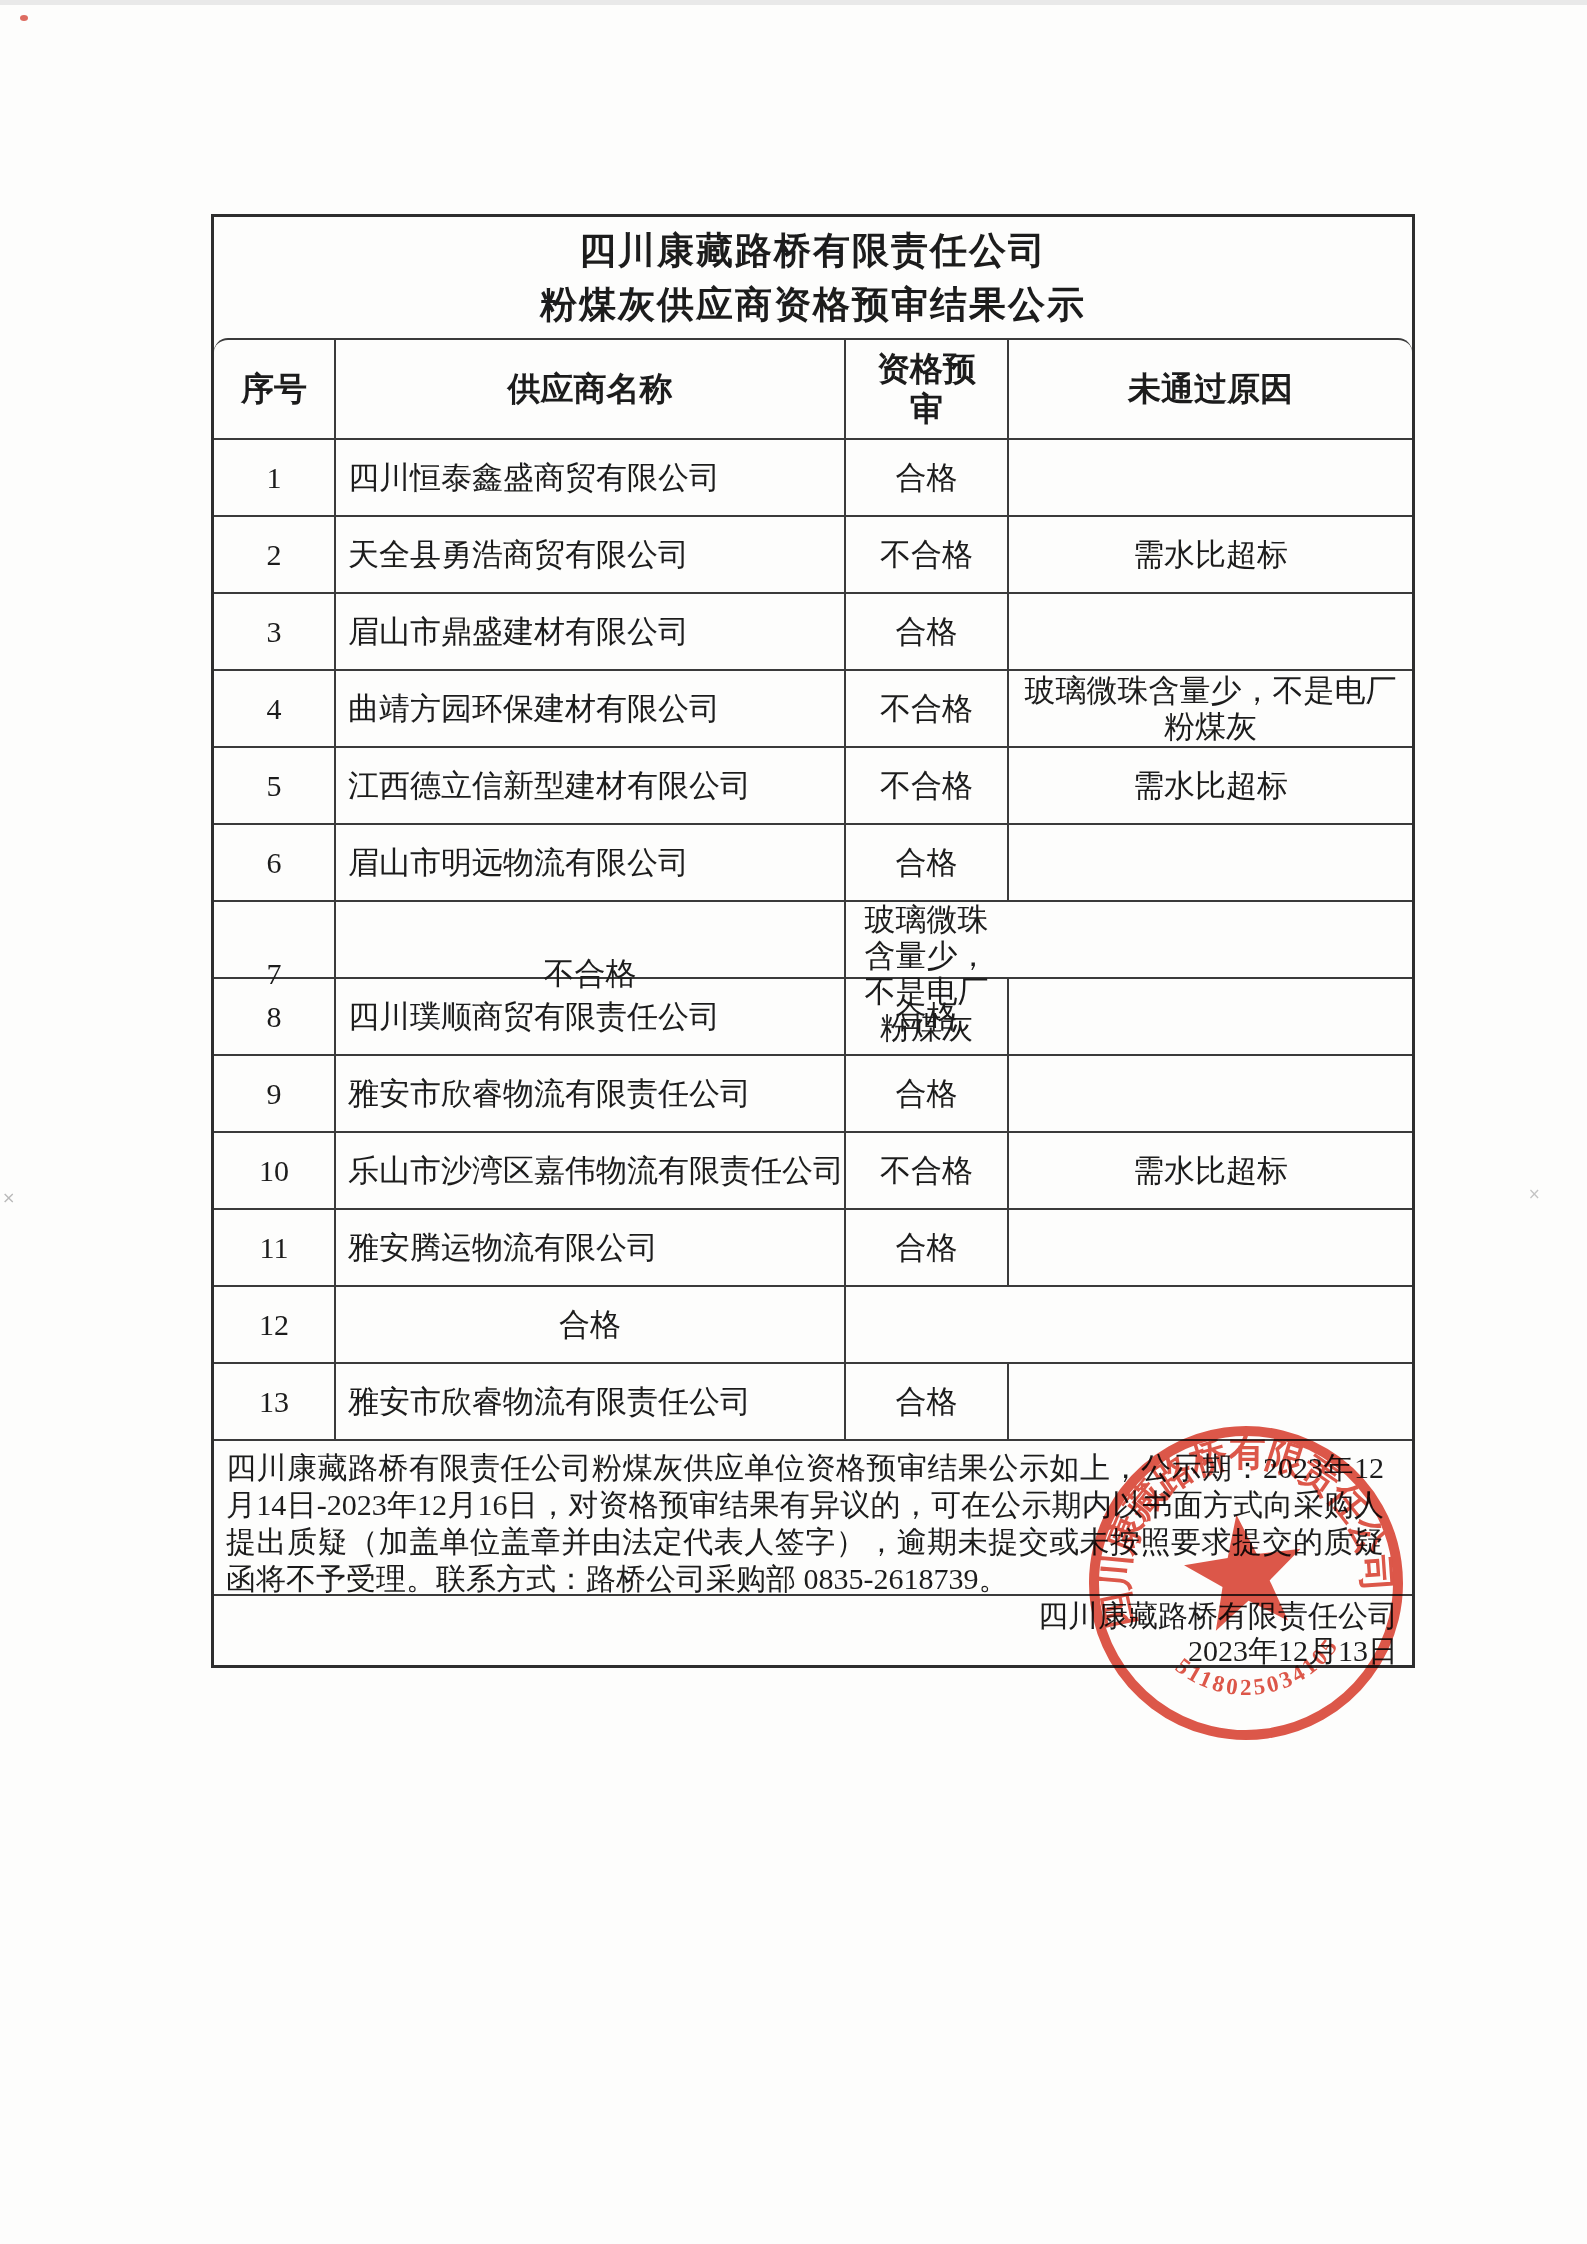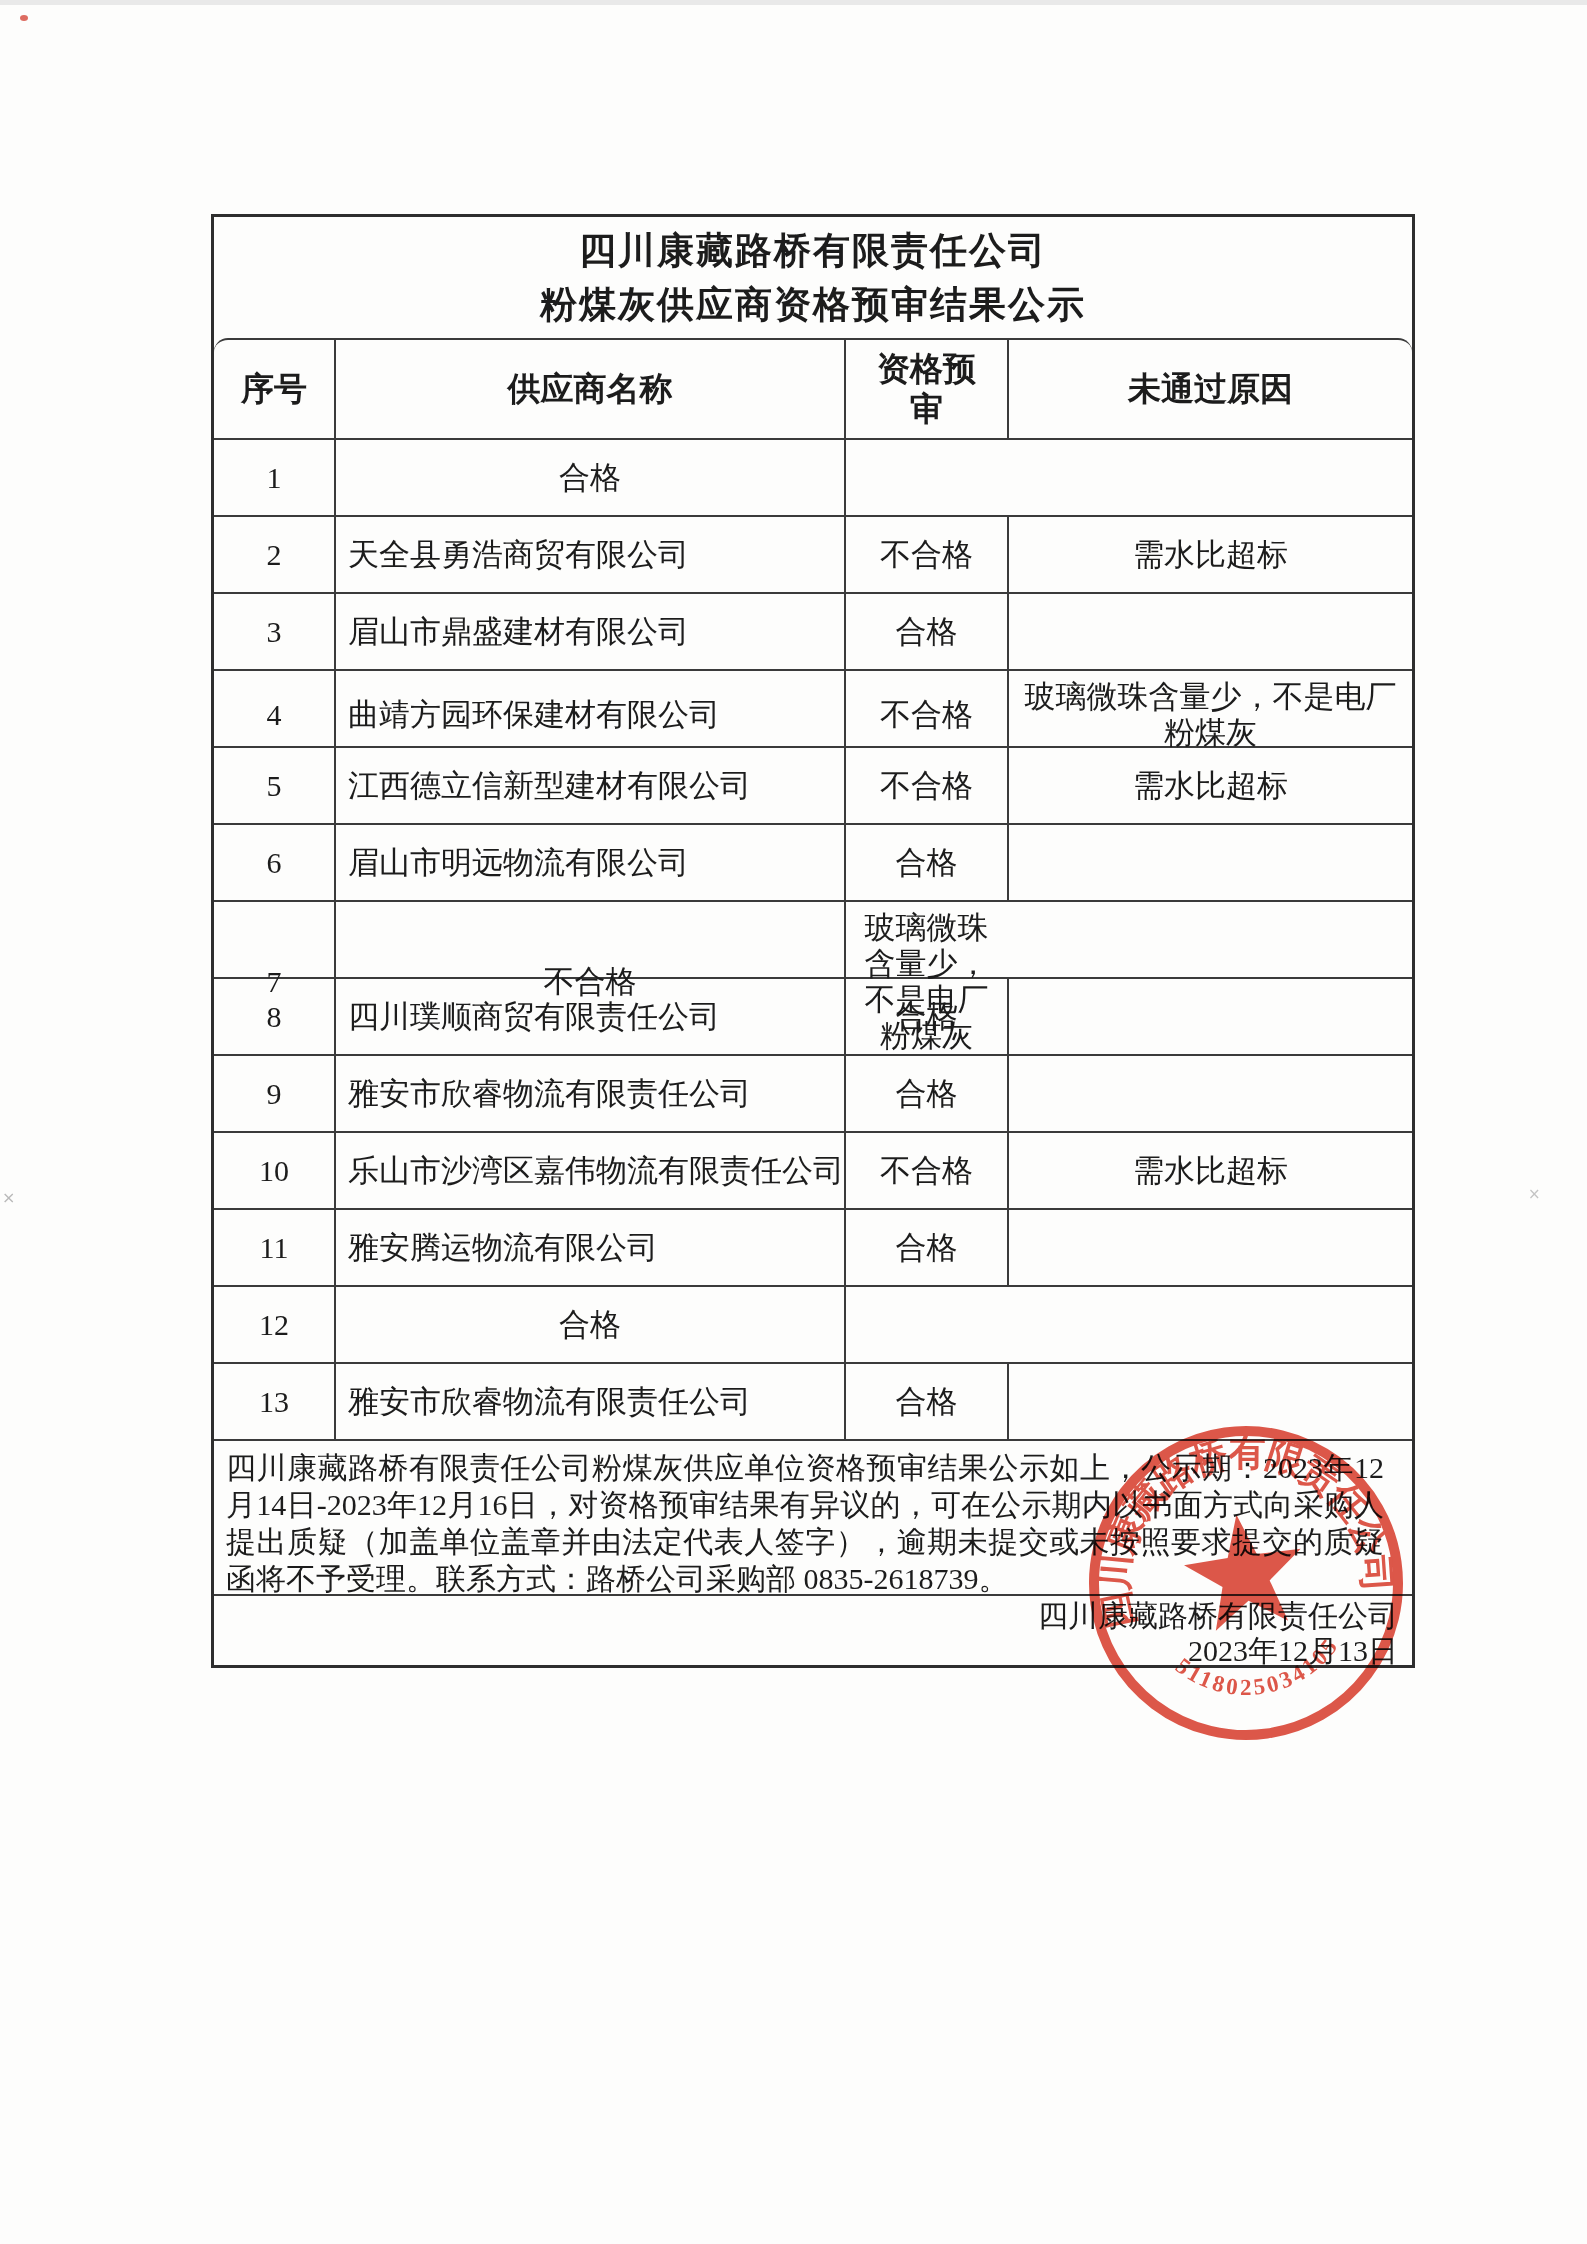--- a/index.html
+++ b/index.html
@@ -26,21 +26,21 @@
     letter-spacing:2px;
   }
   .grid{display:grid;grid-template-columns:120px 510px 163px 405px;}
   .grid>div{box-sizing:border-box;display:flex;align-items:center;justify-content:center;text-align:center;}
   .grid>div + div{border-left:2px solid #3b3b3b;}
   .header-row{height:98px;font-weight:bold;font-size:33px;border-radius:14px;}
   .header-result-inner{display:block;width:108px;line-height:40px;}
   .data-row{height:75px;font-size:31px;}
   .data-row .cell-name{justify-content:flex-start;text-align:left;padding-left:12px;}
   .data-row .cell-no{font-size:30px;}
-  .data-row .cell-reason{line-height:36px;padding:8px 6px;}
+  .data-row .cell-reason{line-height:36px;padding:0 6px;}
   .notice-row{
     height:155px;box-sizing:border-box;
     padding:8px 28px 0 12px;
     font-size:30px;line-height:37px;
     text-align:justify;word-break:break-all;
   }
   .sign-row{
     height:71px;box-sizing:border-box;
     padding:2px 14px 0 0;
     display:flex;flex-direction:column;align-items:flex-end;justify-content:flex-start;
@@ -75,20 +75,21 @@
       <div>序号</div>
       <div>供应商名称</div>
       <div>
           <span class="header-result-inner">资格预审</span>
         </div>
       <div>未通过原因</div>
     </div>
 
     <div class="trow grid data-row">
       <div class="cell-no">1</div>
+      <div class="cell-name">四川恒泰鑫盛商贸有限公司</div>
       <div class="cell-result">合格</div>
       <div class="cell-reason"></div>
     </div>
 
     <div class="trow grid data-row">
       <div class="cell-no">2</div>
       <div class="cell-name">天全县勇浩商贸有限公司</div>
       <div class="cell-result">不合格</div>
       <div class="cell-reason">需水比超标</div>
     </div>

